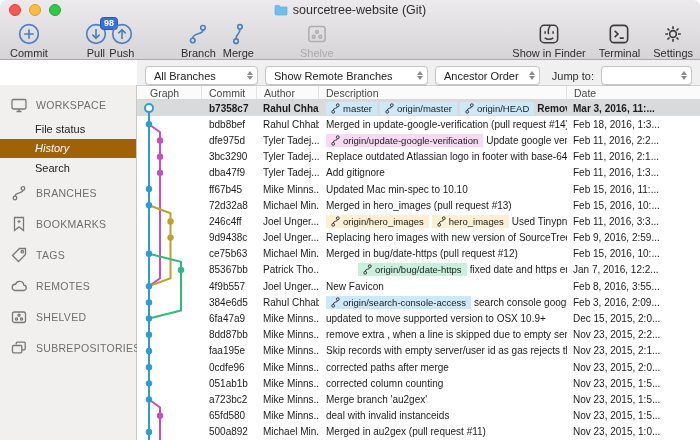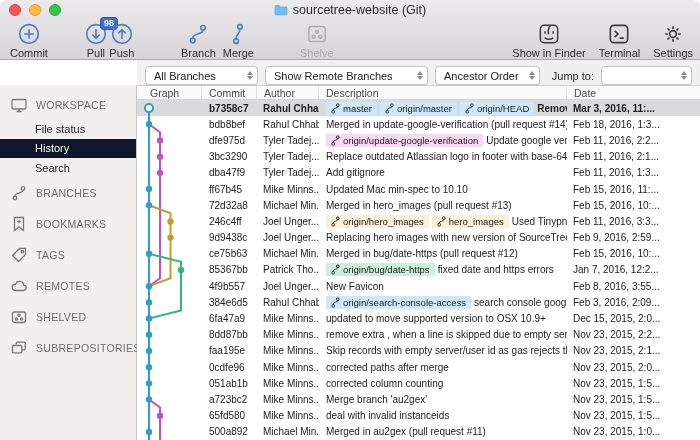--- a/index.html
+++ b/index.html
@@ -30,21 +30,21 @@
   .tb-terminal{margin-left:13px;}
   .tb-settings{margin-left:13px;margin-right:7px;}
   .pull-badge{position:absolute;top:-3px;right:-9px;background:#3b6fd4;color:#fff;font-size:9px;line-height:11px;padding:0 3px;border-radius:3.5px;font-weight:bold;border:1px solid #2c57ad;}
 
   
   .main{display:flex;height:380px;}
   .sidebar{width:137px;flex:none;background:#f1f0ef;border-right:1px solid #c9c8c7;padding-top:6px;margin-top:25px;}
   .sb-header{height:31px;display:flex;align-items:center;padding-left:10px;gap:8px;font-size:10.5px;color:#6e6e6e;letter-spacing:0.3px;}
   .sb-header.first{height:28px;}
   .sb-child{height:19.5px;display:flex;align-items:center;padding-left:35px;font-size:11px;color:#222;}
-  .sb-child.selected{background:#0f172a;color:#fff;}
+  .sb-child.selected{background:#a16207;color:#fff;font-style:italic;}
   .sb-icon{width:18px;height:18px;flex:none;display:flex;align-items:center;}
 
   .content{flex:1;display:flex;flex-direction:column;min-width:0;}
   .filterbar{height:26px;flex:none;background:#f0f0f0;border-bottom:1px solid #d2d2d2;display:flex;align-items:flex-end;padding:0 8px;gap:7px;}
   .select{height:19px;background:#fff;border:1px solid #c6c6c6;border-radius:4px;display:flex;align-items:center;font-size:11px;color:#222;padding:0 4px 0 8px;box-shadow:0 0.5px 1px rgba(0,0,0,0.07);}
   .select .lbl{white-space:nowrap;overflow:hidden;}
   .stepper{margin-left:auto;display:flex;flex-direction:column;gap:1.5px;padding-left:6px;}
   .stepper i{width:0;height:0;border-left:3px solid transparent;border-right:3px solid transparent;display:block;}
   .stepper .up{border-bottom:4px solid #8c8c8c;}
   .stepper .dn{border-top:4px solid #8c8c8c;}
@@ -448,21 +448,21 @@
             <div class="desc">
               <span class="desc-text">Merged in bug/date-https (pull request #12)</span>
             </div>
             <div class="cell date">Feb 15, 2016, 10:...</div>
           </div>
           <div class="row">
             <div class="cell"></div>
             <div class="cell">85367bb</div>
             <div class="cell author">Patrick Tho...</div>
             <div class="desc">
-              <span class="badge" style="background: rgb(201, 240, 221);">
+              <span class="badge" style="background: rgb(201, 240, 221); margin-left: 32px;">
                 <span style="display: flex;">
                   <svg width="9" height="11" viewBox="0 0 9 11" fill="none" stroke="#3a3a3a" stroke-width="1">
                     <circle cx="2.2" cy="8.8" r="1.4"></circle>
                     <circle cx="6.8" cy="2.2" r="1.4"></circle>
                     <path d="M2.2 7.3C2.2 4.6 6.8 5.6 6.8 3.7"></path>
                   </svg>
                 </span>
                 <span>origin/bug/date-https</span>
               </span>
               <span class="desc-text">fixed date and https errors</span>

